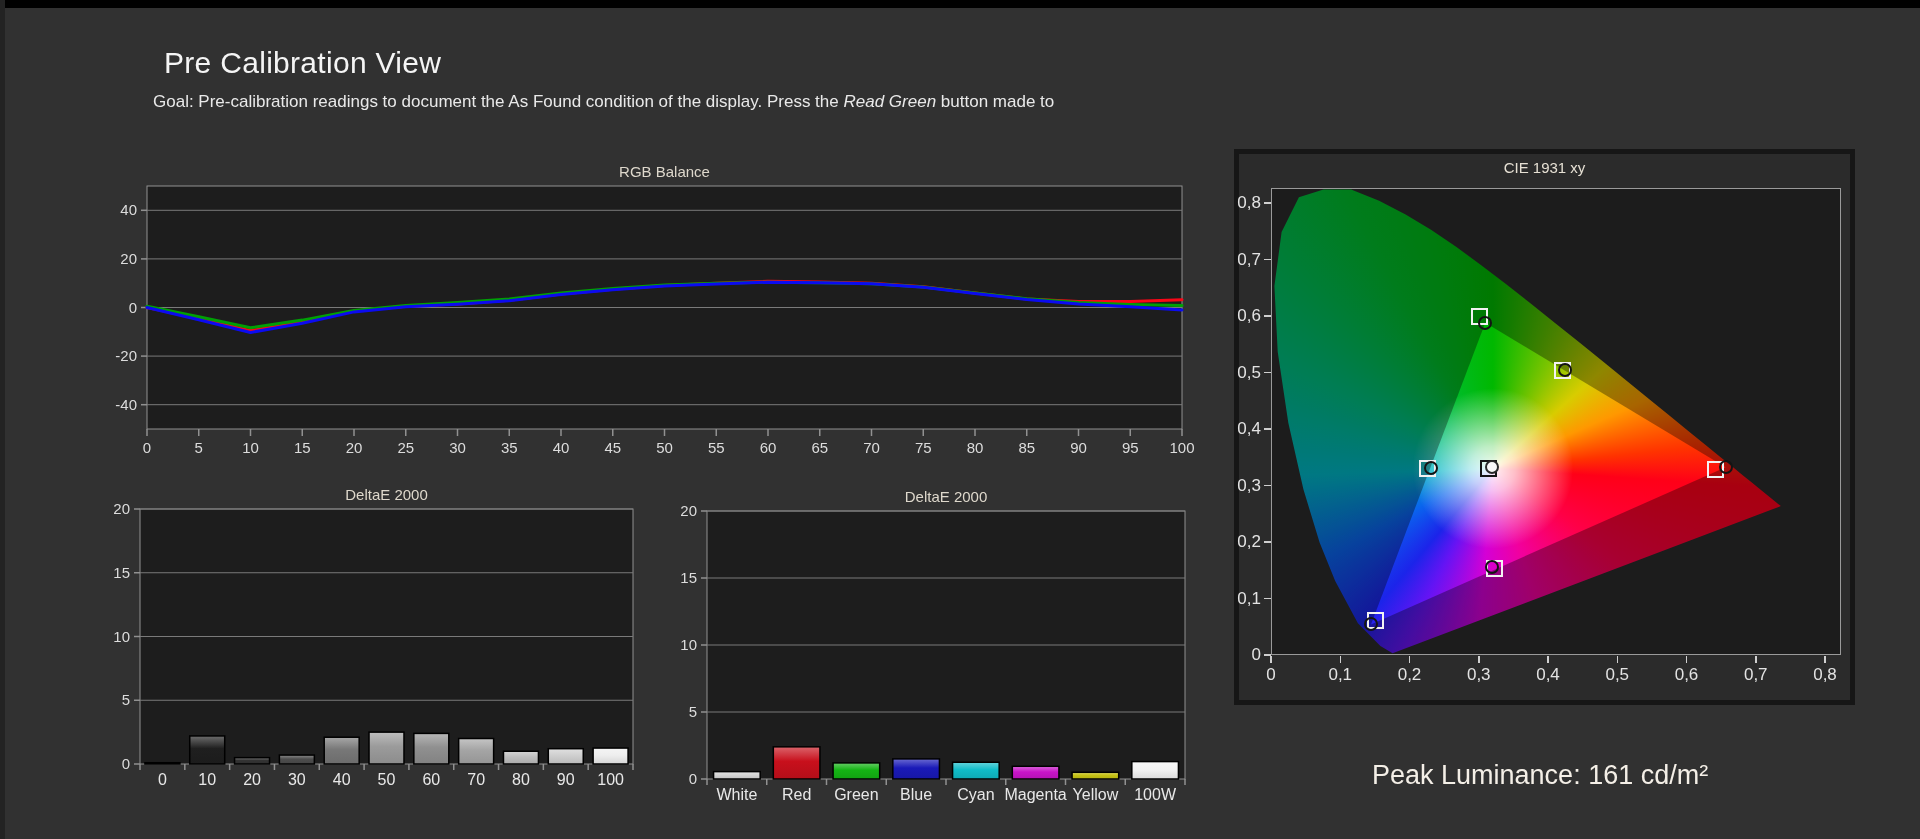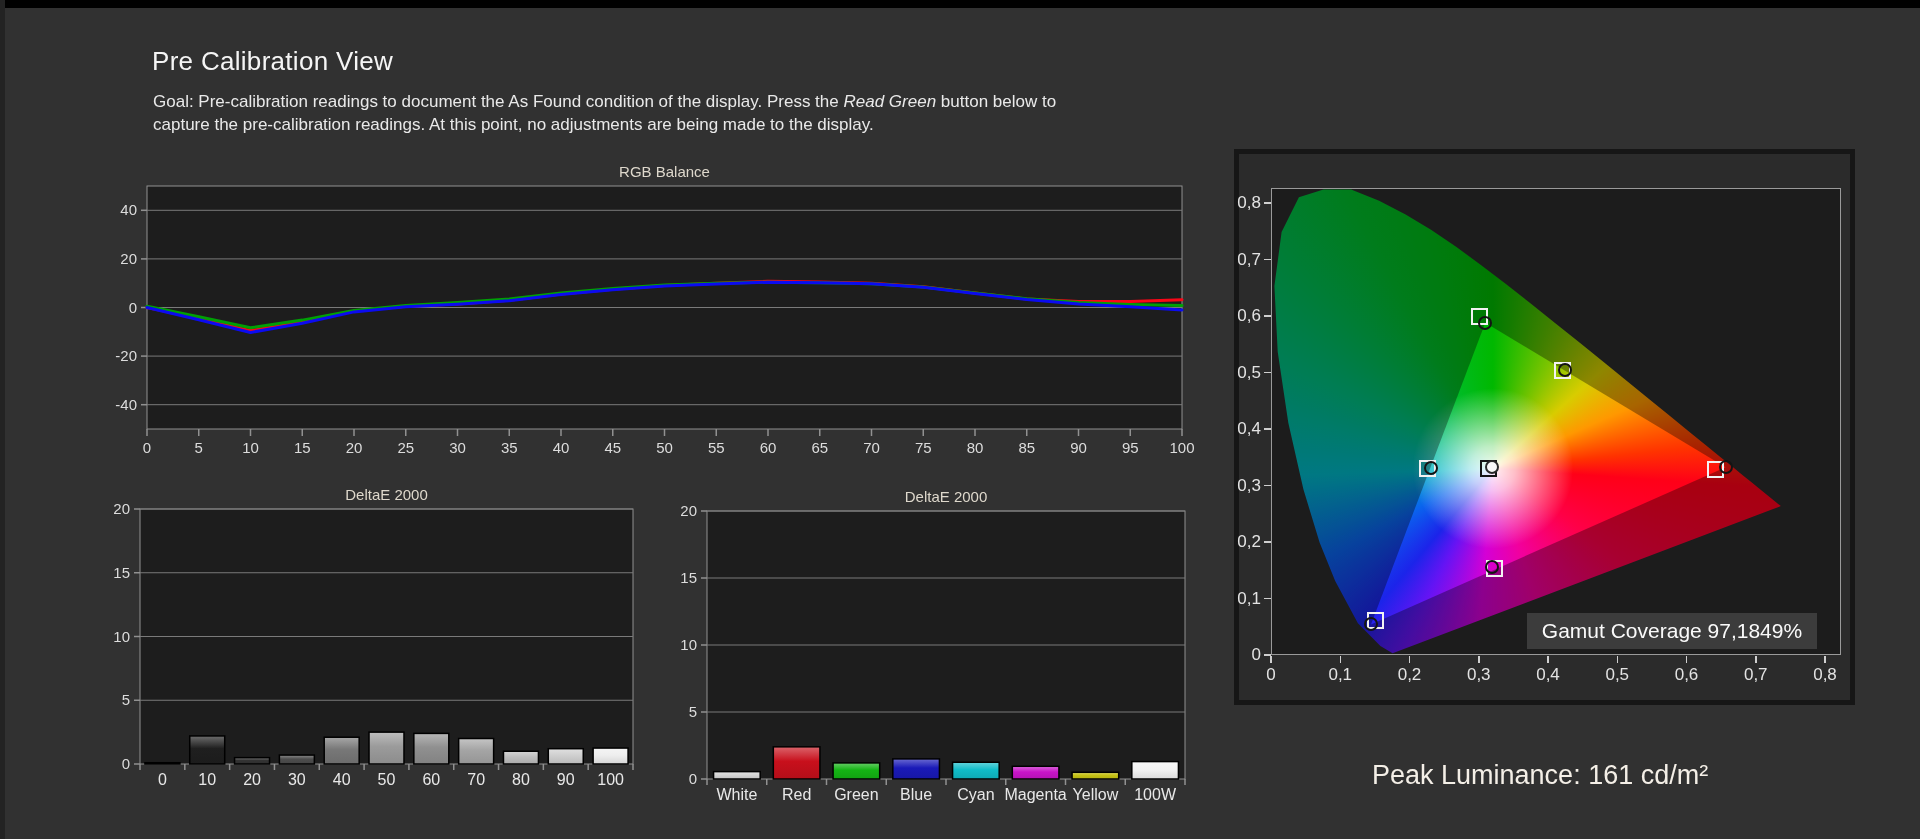--- a/index.html
+++ b/index.html
@@ -2,21 +2,21 @@
 <html><head>
 <meta charset="utf-8">
 <style>
   * { margin:0; padding:0; box-sizing:border-box; }
   html,body { width:1920px; height:839px; overflow:hidden; }
   body { background:#313131; font-family:"Liberation Sans", sans-serif; position:relative; }
 
   .top-strip { position:absolute; left:0; top:0; width:1920px; height:8px; background:#000; }
   .left-strip { position:absolute; left:0; top:0; width:5px; height:839px; background:#232323; }
 
-  .page-title { position:absolute; left:152px; top:46px; font-size:26px; font-weight:400;
+  .page-title { position:absolute; left:164px; top:46px; font-size:30px; font-weight:400;
                 color:#f5f5f5; letter-spacing:0.3px; }
   .goal { position:absolute; left:153px; top:90px; width:1140px; font-size:17px;
           line-height:23px; color:#e9e9e9; }
   .goal em { font-style:italic; }
 
   svg.chart { position:absolute; overflow:visible; }
   #rgbChart  { left:80px;  top:158px; width:1130px; height:302px; }
   #deGray    { left:100px; top:485px; width:560px;  height:312px; }
   #deColor   { left:667px; top:485px; width:560px;  height:337px; }
 
@@ -53,21 +53,21 @@
   text { font-family:"Liberation Sans", sans-serif; }
 </style>
 </head>
 <body>
 
 <div class="top-strip"></div>
 <div class="left-strip"></div>
 
 <h1 class="page-title">Pre Calibration View</h1>
 
-<p class="goal"><span>Goal: Pre-calibration readings to document the As Found condition of the display. Press the </span><em>Read Green</em><span> button below to</span><br><span>capture the pre-calibration readings. At this point, no adjustments are being made to the display.</span></p>
+<p class="goal"><span>Goal: Pre-calibration readings to document the As Found condition of the display. Press the </span><em>Read Green</em><span> button made to</span><br></p>
 
 <svg id="rgbChart" class="chart">
     <rect x="67" y="28" width="1035" height="243" fill="#1d1d1d" stroke="#919191" stroke-width="1"></rect>
     <line x1="67" y1="52.3" x2="1102" y2="52.3" stroke="#7a7a7a" stroke-width="1"></line>
     <line x1="67" y1="100.89999999999999" x2="1102" y2="100.89999999999999" stroke="#7a7a7a" stroke-width="1"></line>
     <line x1="67" y1="149.5" x2="1102" y2="149.5" stroke="#7a7a7a" stroke-width="1"></line>
     <line x1="67" y1="198.1" x2="1102" y2="198.1" stroke="#7a7a7a" stroke-width="1"></line>
     <line x1="67" y1="246.70000000000002" x2="1102" y2="246.70000000000002" stroke="#7a7a7a" stroke-width="1"></line>
     <line x1="61" y1="52.3" x2="67" y2="52.3" stroke="#919191" stroke-width="1.5"></line>
     <text x="57" y="57.3" text-anchor="end" font-size="15" fill="#dcdcdc">40</text>
@@ -315,24 +315,24 @@
     <text x="308.875" y="315" text-anchor="middle" font-size="16" fill="#e8e8e8">Cyan</text>
     <rect x="345.3225" y="281.27" width="46.605000000000004" height="12.73" fill="url(#deColor-grad-5)" stroke="#000" stroke-width="1.5"></rect>
     <text x="368.625" y="315" text-anchor="middle" font-size="16" fill="#e8e8e8">Magenta</text>
     <rect x="405.0725" y="287.3" width="46.605000000000004" height="6.7" fill="url(#deColor-grad-6)" stroke="#000" stroke-width="1.5"></rect>
     <text x="428.375" y="315" text-anchor="middle" font-size="16" fill="#e8e8e8">Yellow</text>
     <rect x="464.8225" y="276.58" width="46.605000000000004" height="17.42" fill="url(#deColor-grad-7)" stroke="#000" stroke-width="1.5"></rect>
     <text x="488.125" y="315" text-anchor="middle" font-size="16" fill="#e8e8e8">100W</text>
   </svg>
 
 <div class="cie-panel">
+  <div class="cie-title">CIE 1931 xy</div>
   <div class="cie-plot" id="ciePlot">
     <div class="cie-base" id="cieBase" style="clip-path: polygon(120.6px 464.2px, 108.4px 457px, 85.9px 434.3px, 63.2px 392px, 47.6px 353.6px, 31.4px 300.3px, 16.3px 233.8px, 5.7px 162.8px, 2.4px 97px, 9.6px 43.1px, 26.9px 8.2px, 51.5px 0.5px, 79.1px 0.5px, 107.1px 11.7px, 133.6px 25.4px, 159px 40.8px, 184.1px 57.8px, 208.9px 75.9px, 233.6px 94.8px, 258.4px 114.2px, 283px 133.9px, 307.5px 153.6px, 331.6px 173.1px, 354.9px 192.1px, 377.3px 210.3px, 398.3px 227.3px, 417.5px 243px, 434.2px 256.5px, 448.9px 268.5px, 461.1px 278.3px, 471px 286.4px, 478.9px 292.8px, 490.2px 302px, 497.9px 308.3px, 502.8px 312.2px, 508.8px 317.1px);"></div>
     <div class="cie-tri" id="cieTri" style="clip-path: polygon(453.6px 278.3px, 213.3px 133.7px, 99px 435.4px);"></div>
-    <div class="cie-badge">Gamut Coverage 97,1849%</div>
   <div class="mk-sq" style="left: 199.25px; top: 118.935px;"></div>
       <div class="mk-ci" style="left: 206.29px; top: 126.65px;"></div>
       <div class="mk-sq" style="left: 281.657px; top: 173.175px;"></div>
       <div class="mk-ci" style="left: 285.927px; top: 174.11px;"></div>
       <div class="mk-sq" style="left: 147.312px; top: 271.485px;"></div>
       <div class="mk-ci" style="left: 151.583px; top: 272.42px;"></div>
       <div class="mk-sq dark" style="left: 208.252px; top: 271.485px;"></div>
       <div class="mk-ci whitefill" style="left: 213.215px; top: 271.29px;"></div>
       <div class="mk-sq" style="left: 434.7px; top: 272.05px;"></div>
       <div class="mk-ci" style="left: 446.587px; top: 271.29px;"></div>

